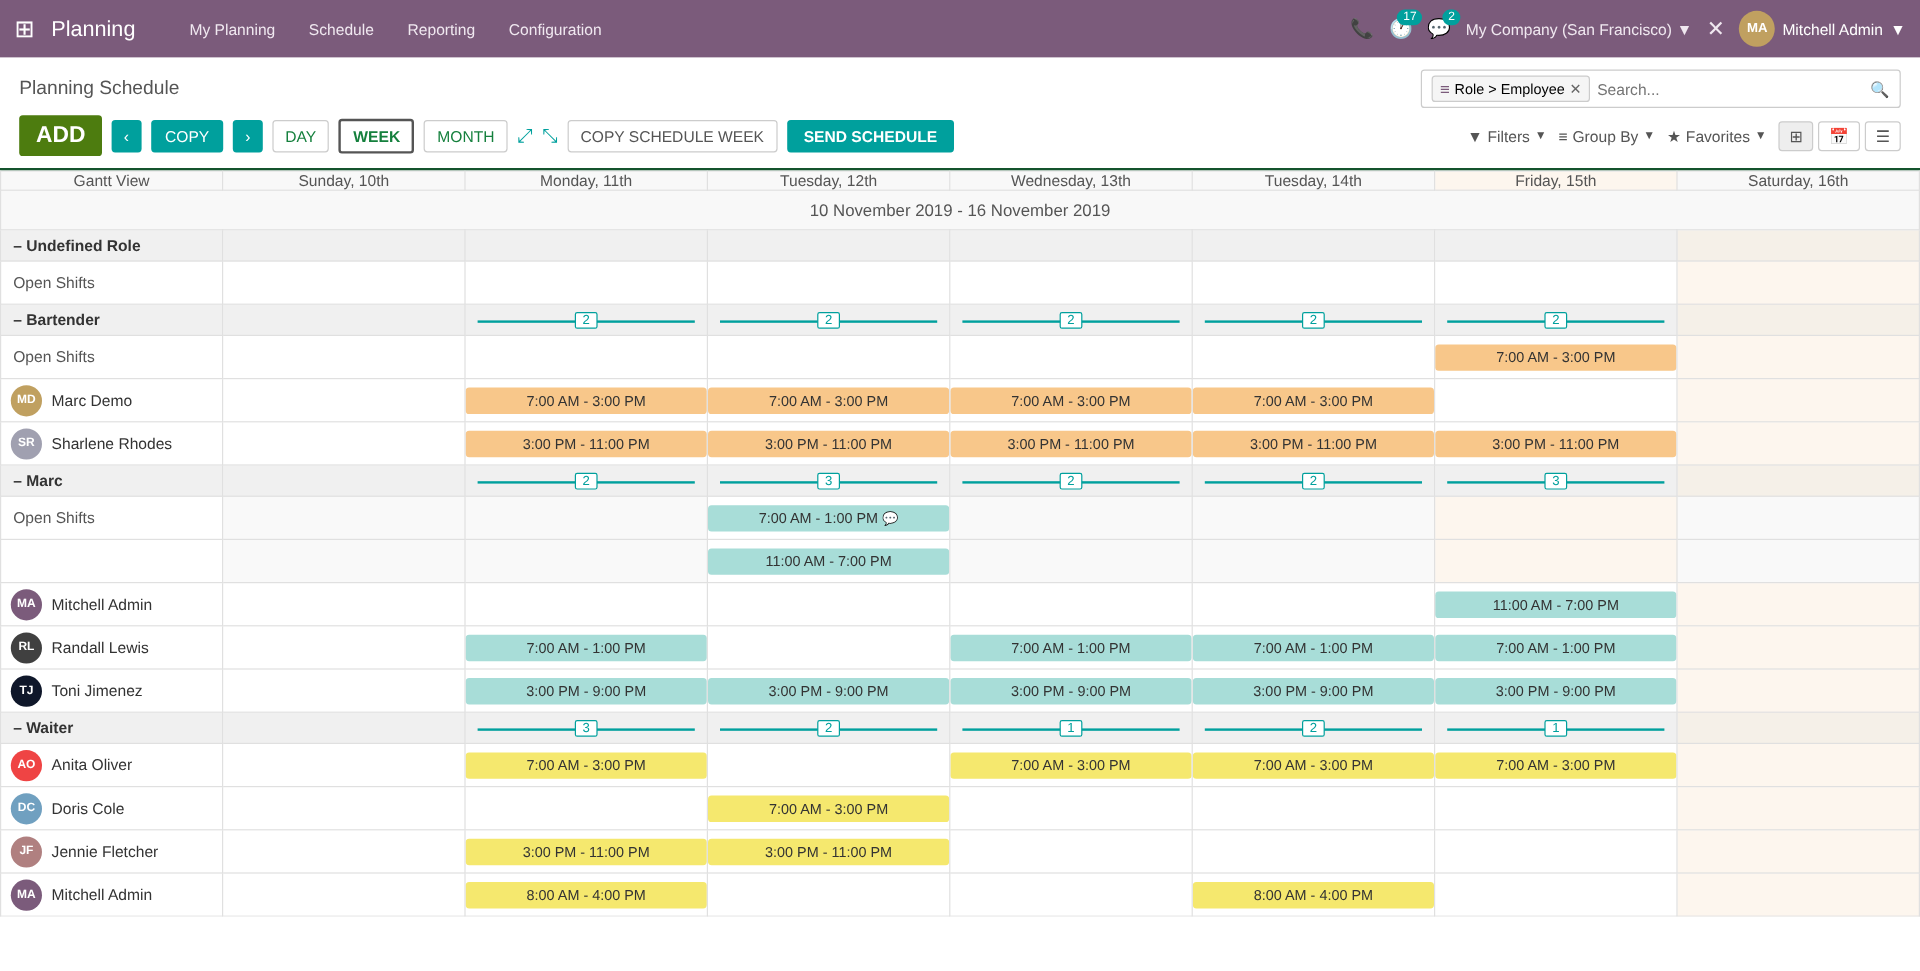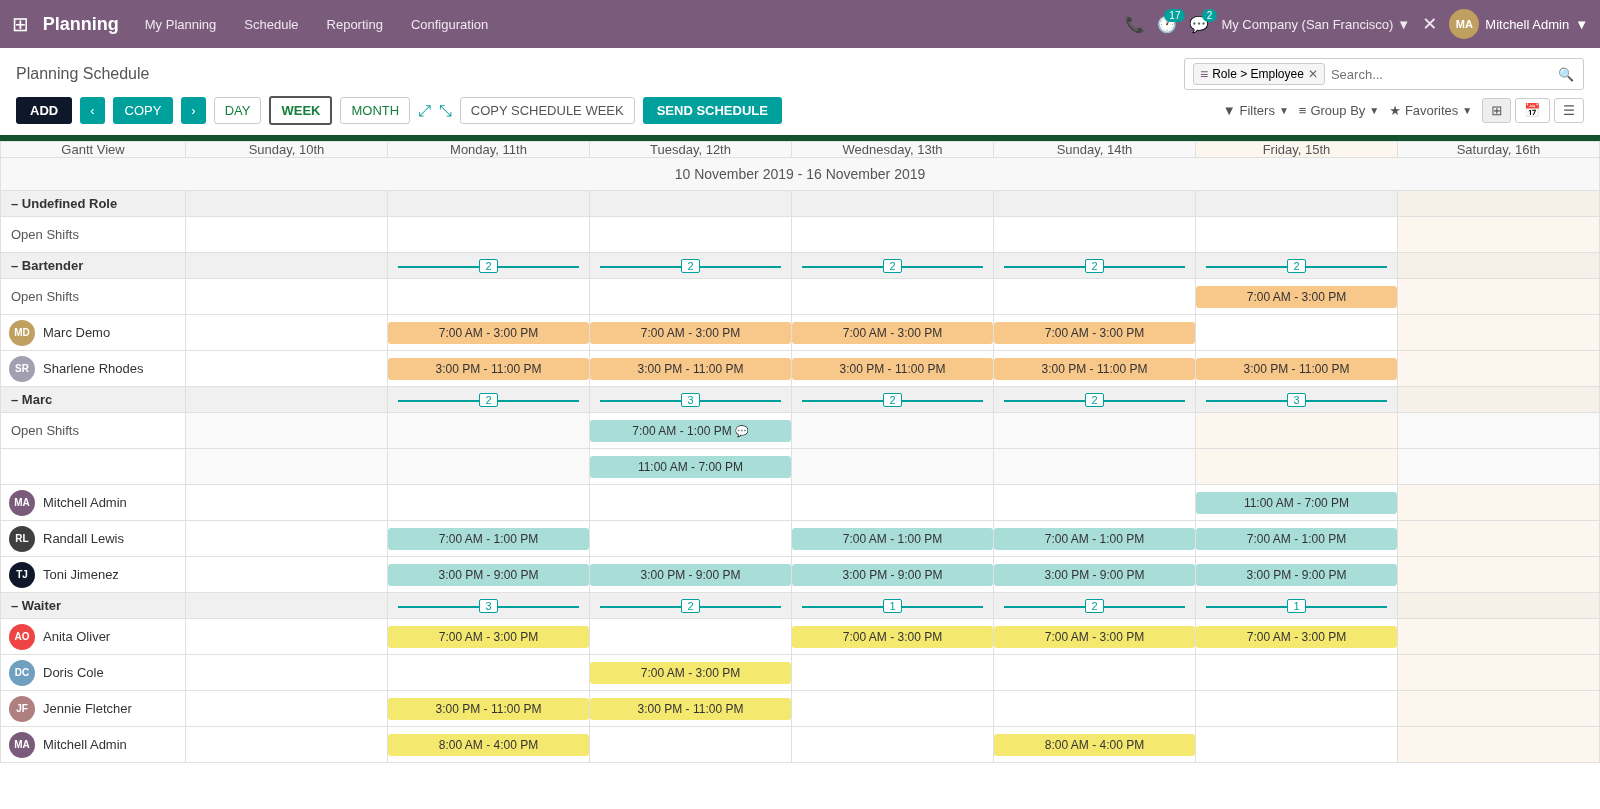--- a/index.html
+++ b/index.html
@@ -9,36 +9,36 @@
     .topnav {
       background: #7B5B7B;
       color: #fff;
       display: flex;
       align-items: center;
       height: 48px;
       padding: 0 12px;
       gap: 8px;
     }
     .topnav .app-grid { font-size: 20px; margin-right: 6px; cursor: pointer; }
-    .topnav .app-title { font-size: 18px; font-weight: 700; margin-right: 8px; }
+    .topnav .app-title { font-size: 18px; font-weight: 400; margin-right: 27px; }
     .topnav .nav-item { color: #f0e8f0; font-size: 13px; padding: 4px 10px; cursor: pointer; border-radius: 3px; }
     .topnav-right { margin-left: auto; display: flex; align-items: center; gap: 12px; }
     .topnav-icon { color: #f0e8f0; font-size: 16px; cursor: pointer; }
     .badge-wrap { position: relative; display: inline-flex; align-items: center; }
     .badge { background: #00a09d; color: #fff; border-radius: 10px; font-size: 10px; padding: 1px 5px; position: absolute; top: -6px; right: -8px; }
     .company-selector { color: #f0e8f0; font-size: 13px; cursor: pointer; display: flex; align-items: center; gap: 4px; }
     .close-btn { color: #f0e8f0; font-size: 18px; cursor: pointer; }
     .user-info { display: flex; align-items: center; gap: 6px; color: #fff; font-size: 13px; cursor: pointer; }
     .user-avatar { width: 30px; height: 30px; border-radius: 50%; background: #ccc; display: flex; align-items: center; justify-content: center; overflow: hidden; }
 
     
     .toolbar {
       background: #fff;
       padding: 10px 16px;
-      border-bottom: 6px solid #14532d;
+      border-bottom: 2px solid #14532d;
     }
     .toolbar-row1 {
       display: flex;
       align-items: center;
       justify-content: space-between;
       margin-bottom: 6px;
     }
     .page-title { font-size: 16px; color: #555; }
     .search-bar {
       display: flex;
@@ -58,21 +58,21 @@
       padding: 2px 6px;
       font-size: 12px;
       gap: 4px;
     }
     .filter-tag .icon-filter { color: #7B5B7B; font-size: 14px; }
     .filter-tag .remove { cursor: pointer; color: #666; }
     .search-input { border: none; outline: none; flex: 1; font-size: 13px; }
     .search-icon-btn { color: #888; cursor: pointer; }
 
     .toolbar-row2 { display: flex; align-items: center; gap: 8px; }
-    .btn-add { background: #0f172a; color: #fff; border: none; padding: 6px 14px; border-radius: 3px; cursor: pointer; font-weight: 600; font-size: 13px; text-align: right; }
+    .btn-add { background: #4d7c0f; color: #fff; border: none; padding: 6px 14px; border-radius: 3px; cursor: pointer; font-weight: 600; font-size: 19px; text-align: right; }
     .btn-nav { background: #00a09d; color: #fff; border: none; padding: 6px 10px; border-radius: 3px; cursor: pointer; font-size: 13px; }
     .btn-today { background: #00a09d; color: #fff; border: none; padding: 6px 12px; border-radius: 3px; cursor: pointer; font-size: 13px; }
     .btn-view { background: none; border: 1px solid #ccc; padding: 5px 10px; border-radius: 3px; cursor: pointer; font-size: 13px; color: #15803d; }
     .btn-view.active { border: 2px solid #555; font-weight: 600; }
     .btn-expand { background: none; border: none; cursor: pointer; font-size: 16px; color: #00a09d; }
     .btn-copy { background: none; border: 1px solid #ccc; padding: 5px 10px; border-radius: 3px; cursor: pointer; font-size: 13px; color: #555; }
     .btn-send { background: #00a09d; color: #fff; border: none; padding: 6px 14px; border-radius: 3px; cursor: pointer; font-weight: 600; font-size: 13px; }
     .toolbar-spacer { flex: 1; }
     .toolbar-right { display: flex; align-items: center; gap: 10px; }
     .filter-btn { display: flex; align-items: center; gap: 4px; cursor: pointer; color: #555; font-size: 13px; }
@@ -210,21 +210,21 @@
 
 <div class="gantt-wrapper">
   <table class="gantt-table">
     <thead>
       <tr>
         <th class="col-label gantt-header-label" rowspan="1"><span>Gantt View</span></th>
         <th class="gantt-header-date">Sunday, 10th</th>
         <th class="gantt-header-date">Monday, 11th</th>
         <th class="gantt-header-date">Tuesday, 12th</th>
         <th class="gantt-header-date">Wednesday, 13th</th>
-        <th class="gantt-header-date">Sunday, 14th</th>
+        <th class="gantt-header-date">Tuesday, 14th</th>
         <th class="gantt-header-date td-friday">Friday, 15th</th>
         <th class="gantt-header-date">Saturday, 16th</th>
       </tr>
     </thead>
     <tbody id="gantt-body">
     <tr>
           <td colspan="8" style="text-align:center;padding:8px;font-size:14px;color:#555;background:#f8f8f8;border:1px solid #e0e0e0;">10 November 2019 - 16 November 2019</td>
         </tr>
         <tr class="group-row">
           <td style="background:#f0f0f0;padding:5px 10px;font-weight:600;font-size:13px;">– Undefined Role</td>

